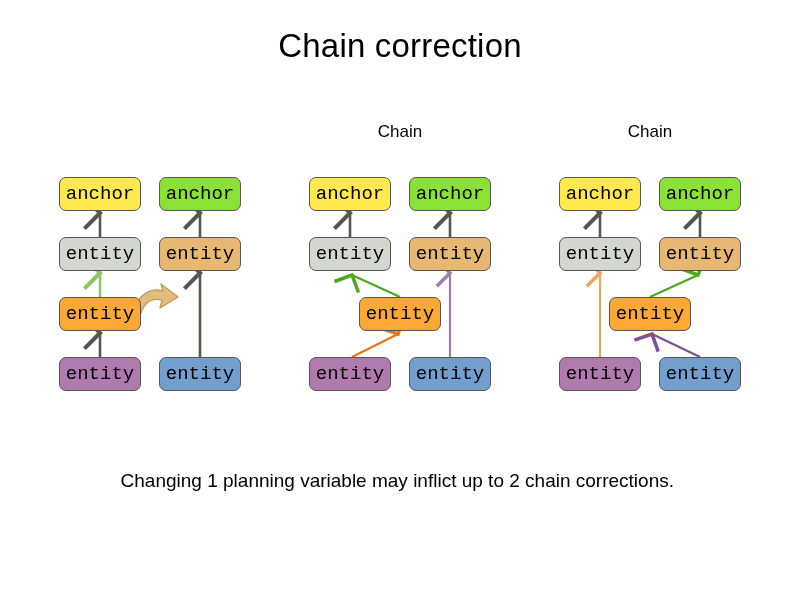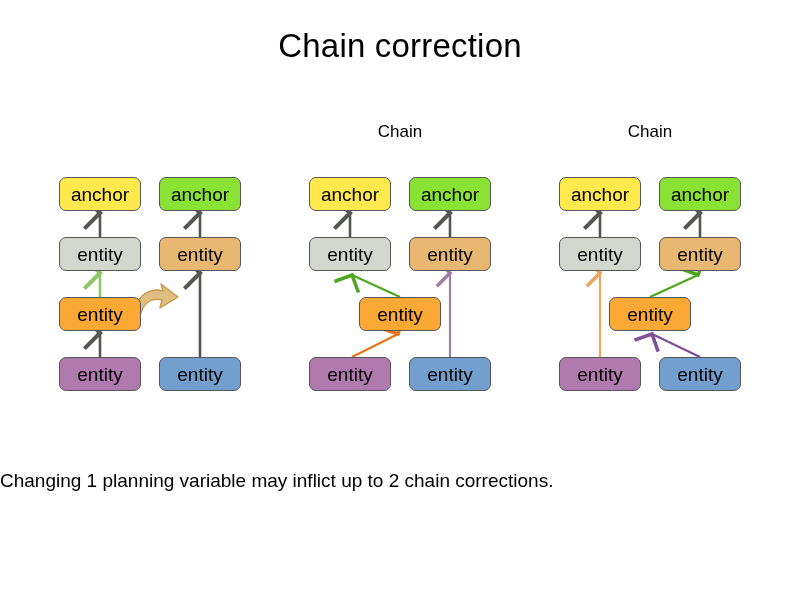--- a/index.html
+++ b/index.html
@@ -33,21 +33,21 @@
     font-size: 17px;
     color: #000000;
     text-align: center;
     width: 160px;
   }
   .caption {
     position: absolute;
     left: 0;
     top: 470px;
     width: 674px;
-    text-align: left;
+    text-align: right;
     font-size: 19px;
     color: #000000;
   }
   svg#wires {
     position: absolute;
     left: 0;
     top: 0;
     width: 800px;
     height: 600px;
     pointer-events: none;
@@ -58,20 +58,21 @@
     height: 34px;
     box-sizing: border-box;
     border: 1px solid #565656;
     border-radius: 7px;
     display: flex;
     align-items: center;
     justify-content: center;
     font-size: 19px;
     color: #000000;
     line-height: 1;
+    font-family: Liberation Mono, monospace;
   }
 </style>
 </head>
 <body>
 
 <div id="stage">
 
   <div class="title">Chain correction</div>
 
   <div class="section-label" style="left:320px; top:122px;">Chain</div>

